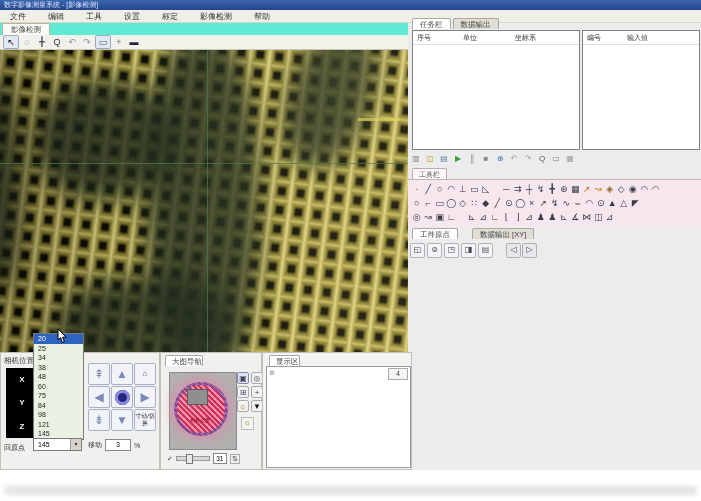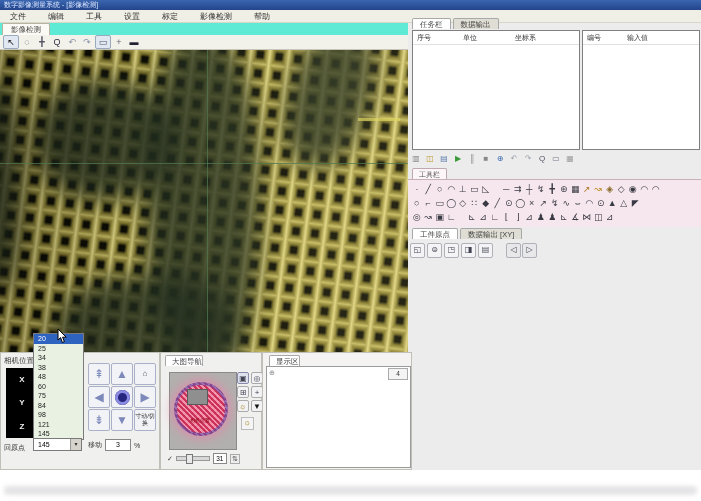--- a/index.html
+++ b/index.html
@@ -49,21 +49,21 @@
   .ftbico{width:12px;height:12px;font-size:8px;line-height:12px;text-align:center;}
   
   .toolstab{left:412px;top:168px;height:11px;background:#fdf6f8;border:1px solid #c0a8b0;border-bottom:none;
     font-size:7px;color:#555;padding:1px 6px 0 6px;border-radius:2px 2px 0 0;}
   .toolspanel{left:408px;top:179px;width:293px;height:48px;background:#f6e7ee;border-top:1px solid #c8b0b8;
     padding:2px 0 0 3px;box-sizing:border-box;}
   .trow{display:flex;height:14px;align-items:center;}
   .tico{width:11.5px;font-size:9px;line-height:13px;text-align:center;color:#3a3a44;}
   .gap8{width:9px;}
   
-  .origtabs{left:412px;top:228px;height:12px;display:flex;gap:2px;}
+  .origtabs{left:412px;top:228px;height:12px;display:flex;gap:14px;}
   .origrow{left:410px;top:243px;height:14px;display:flex;gap:2px;align-items:center;}
   .oico{width:13px;height:13px;border:1px solid #b0b0b8;background:#f4f4f6;border-radius:2px;
     font-size:8px;line-height:12px;text-align:center;color:#445;}
   .fillgray{background:#ececec;}
   
   .bpanel{background:#f0f0ee;border:1px solid #c0bfb8;box-sizing:border-box;}
   .paneltab{position:absolute;font-size:7.5px;color:#444;background:#fff;border:1px solid #a8a8a8;border-bottom:none;
     padding:1px 0 0 6px;border-radius:2px 2px 0 0;height:11px;box-sizing:border-box;}
   .xyz{position:absolute;left:5px;top:15px;width:32px;height:70px;background:#000;
     display:flex;flex-direction:column;justify-content:space-around;align-items:center;}

